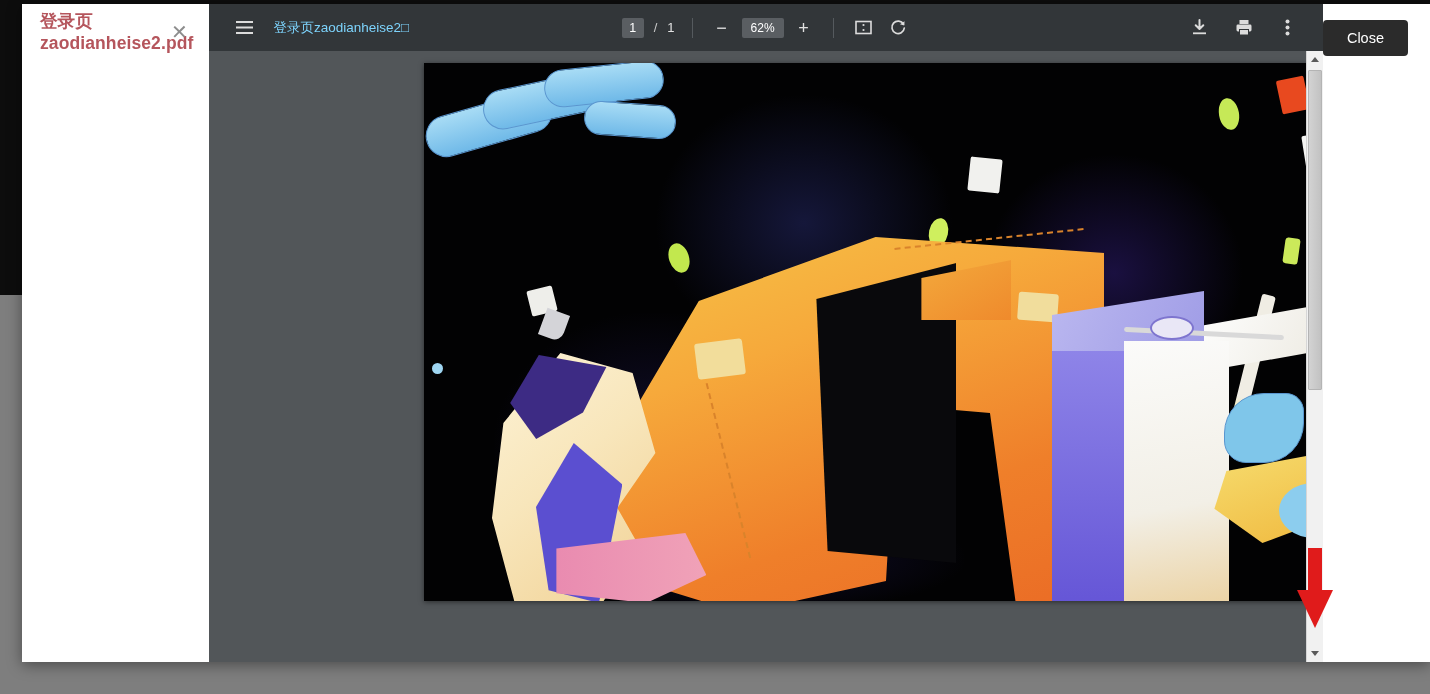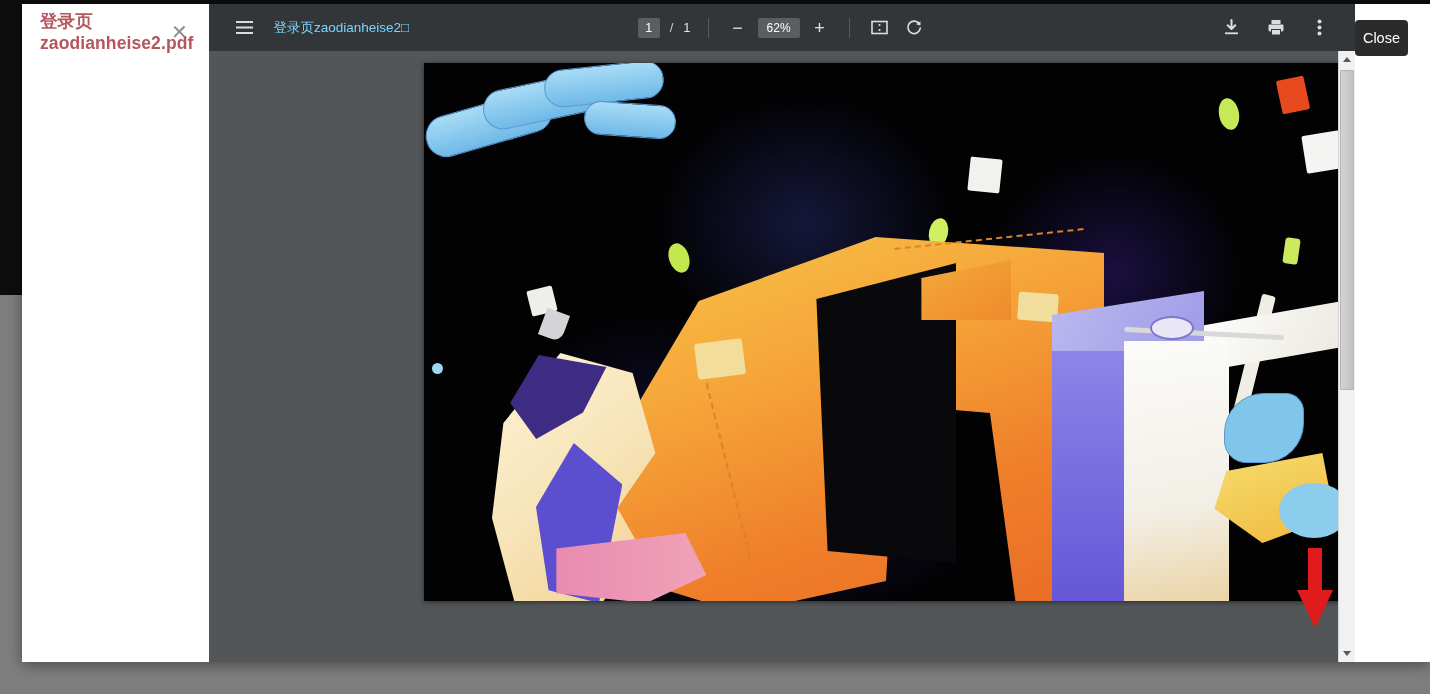--- a/index.html
+++ b/index.html
@@ -310,21 +310,21 @@
     border-top: 1px solid #fff;
   }
   .btn {
     border: none; border-radius: 4px;
     font-family: "Liberation Sans", sans-serif;
     font-size: 14.5px; cursor: pointer;
     display: inline-flex; align-items: center; justify-content: center;
   }
   .btn-close {
     background: #2b2b2b; color: #fff;
-    height: 36px; padding: 0 8px;
+    height: 36px; padding: 0 24px;
   }
   .btn-download {
     background: #31a64b; color: #fff;
     height: 38px; padding: 0 20px 0 15px; gap: 11px;
   }
   .btn-download svg { display: block; }
 
   
   .red-arrow {
     position: absolute; left: 1296px; top: 548px;

